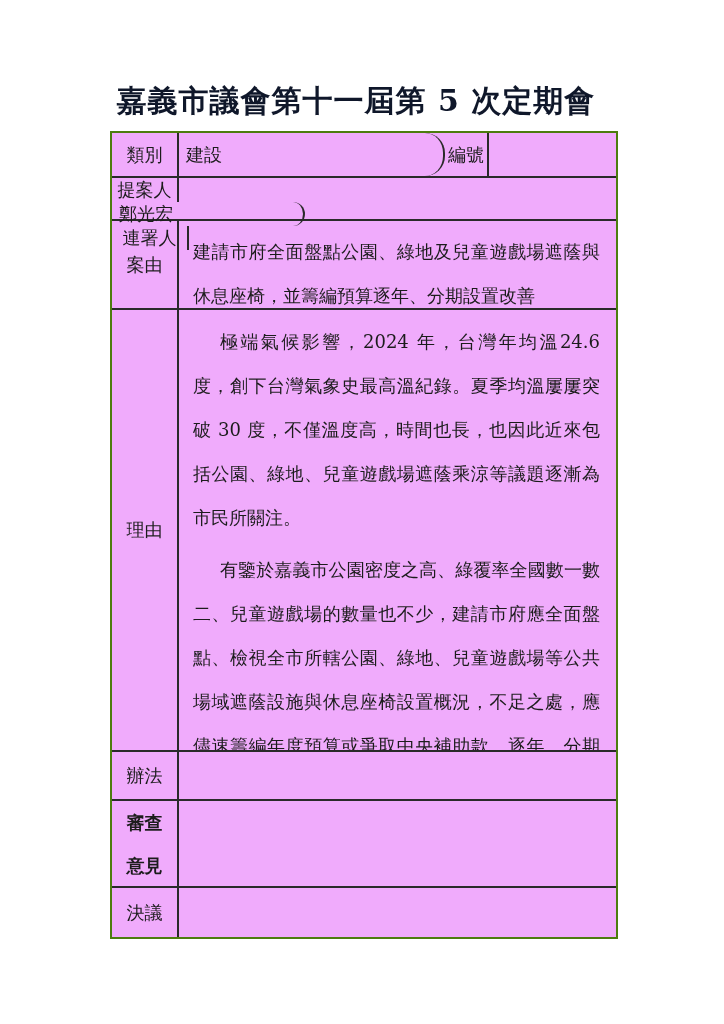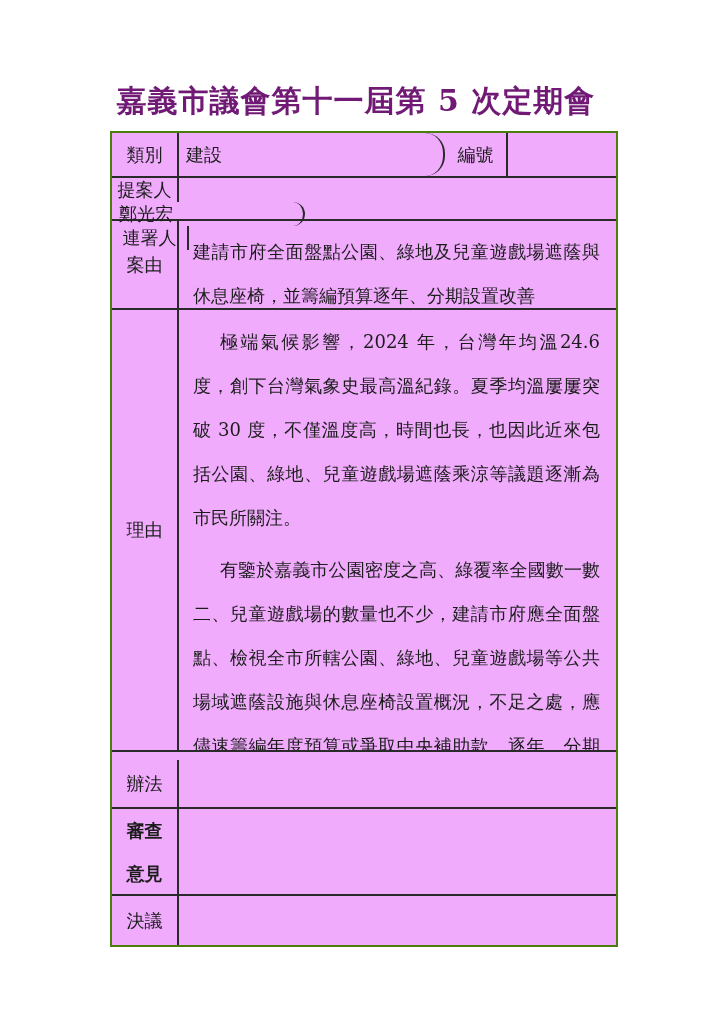--- a/index.html
+++ b/index.html
@@ -22,21 +22,21 @@
   }
   .doc-title {
     position: absolute;
     top: 82px;
     left: 0;
     width: 712px;
     text-align: center;
     font-size: 30px;
     line-height: 38px;
     font-weight: bold;
-    color: #701a75;
+    color: #0f172a;
     letter-spacing: 1px;
     white-space: nowrap;
   }
   .form-table {
     position: absolute;
     left: 110px;
     top: 131px;
     width: 504px;
     border: 2px solid #4d7c0f;
     box-sizing: content-box;
@@ -88,42 +88,42 @@
     text-indent: 1.5em;
   }
   .text-cell p.no-indent {
     text-indent: 0;
   }
   .w-label { width: 67px; }
   .r1 { height: 45px; }
   .r2 { height: 43px; flex-direction: column; }
   .r3 { height: 89px; }
   .r4 { height: 442px; }
-  .r5 { height: 49px; margin-top: 8px; }
+  .r5 { height: 49px; }
   .r6 { height: 87px; }
   .r7 { height: 49px; }
   .two-line-label {
     line-height: 43px;
     font-weight: bold;
   }
   .two-line-label span { display: block; }
 </style>
 </head>
 <body>
 
 <div class="page">
 
   <div class="doc-title">嘉義市議會第十一屆第 5 次定期會</div>
 
   <div class="form-table">
 
     <div class="row r1">
       <div class="cell label-cell w-label">類別</div>
       <div class="cell value-cell" style="width:266px;">建設</div>
-      <div class="cell label-cell" style="width:63px;">編號</div>
+      <div class="cell label-cell" style="width:44px;">編號</div>
       <div class="cell value-cell fill-cell"></div>
     </div>
 
     <div class="row r2">
       <div class="cell label-cell w-label">提案人</div>
       <div class="cell value-cell" style="width:193px;">鄭光宏</div>
       <div class="cell label-cell" style="width:77px;">連署人</div>
       <div class="cell value-cell fill-cell"></div>
     </div>
 

